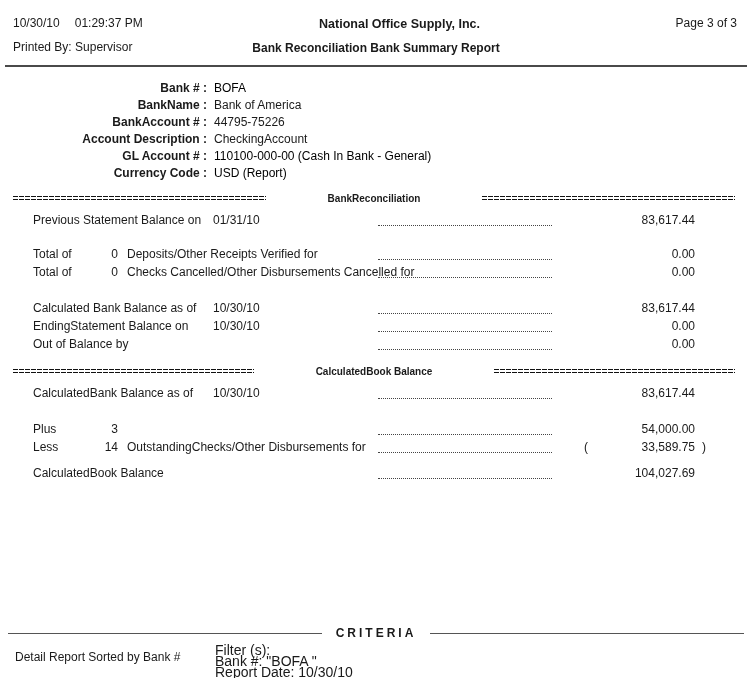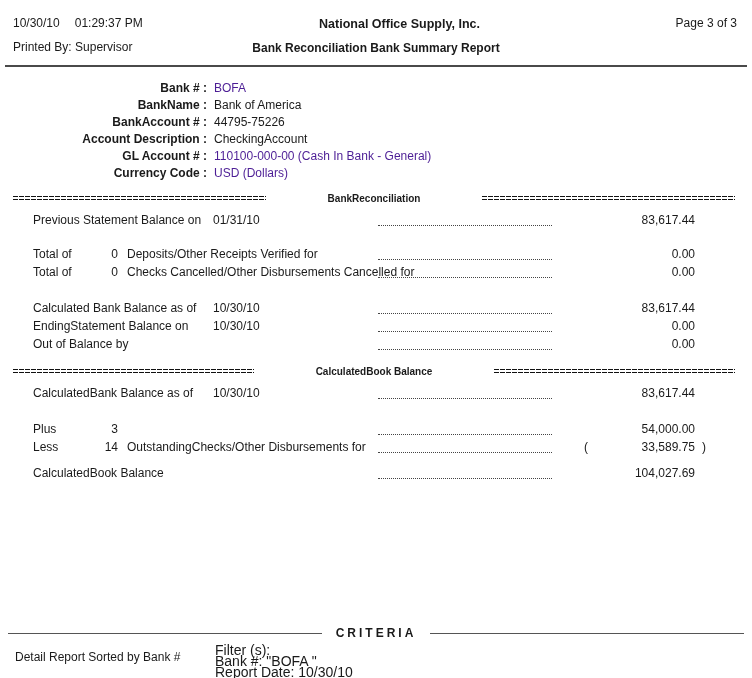--- a/index.html
+++ b/index.html
@@ -16,21 +16,21 @@
   .hdr-company{text-align:center;font-weight:bold;font-size:12.5px;line-height:17px;padding-left:47px;}
   .hdr-page{position:absolute;right:15px;top:0;}
   .hdr-printed{position:absolute;left:13px;top:24px;white-space:nowrap;}
   .hdr-title{text-align:center;font-weight:bold;font-size:12px;margin-top:5px;line-height:21px;}
   .toprule{border-top:2px solid #4a4a4a;margin:6px 5px 0 5px;}
   
   .info{margin-top:13px;}
   .info-row{display:grid;grid-template-columns:207px 1fr;line-height:17px;}
   .info-label{font-weight:bold;text-align:right;white-space:nowrap;}
   .info-value{padding-left:7px;white-space:nowrap;}
-  .v-blue{color:#4c1d95;}
+  .v-blue{color:#000000;}
   
   .sec{display:flex;align-items:center;margin:10px 17px 0 13px;height:12px;}
   .sec-title{padding:0 62px;font-weight:bold;font-size:10px;white-space:nowrap;}
   .eqline{flex:1;position:relative;height:5px;}
   .eqline::before,.eqline::after{
     content:"";position:absolute;left:0;right:0;height:1px;
     background:repeating-linear-gradient(90deg,#111 0,#111 5px,transparent 5px,transparent 6px);
   }
   .eqline::before{top:0;}
   .eqline::after{top:3px;}
@@ -86,21 +86,21 @@
     <div class="info-row">
       <span class="info-label">Account Description :</span>
       <span class="info-value">CheckingAccount</span>
     </div>
     <div class="info-row">
       <span class="info-label">GL Account # :</span>
       <span class="info-value v-blue">110100-000-00 (Cash In Bank - General)</span>
     </div>
     <div class="info-row">
       <span class="info-label">Currency Code :</span>
-      <span class="info-value v-blue">USD (Dollars)</span>
+      <span class="info-value v-blue">USD (Report)</span>
     </div>
   </div>
 
   <div class="sec">
     <div class="eqline"></div>
     <div class="sec-title">BankReconciliation</div>
     <div class="eqline"></div>
   </div>
 
   <div class="frow mt9">

